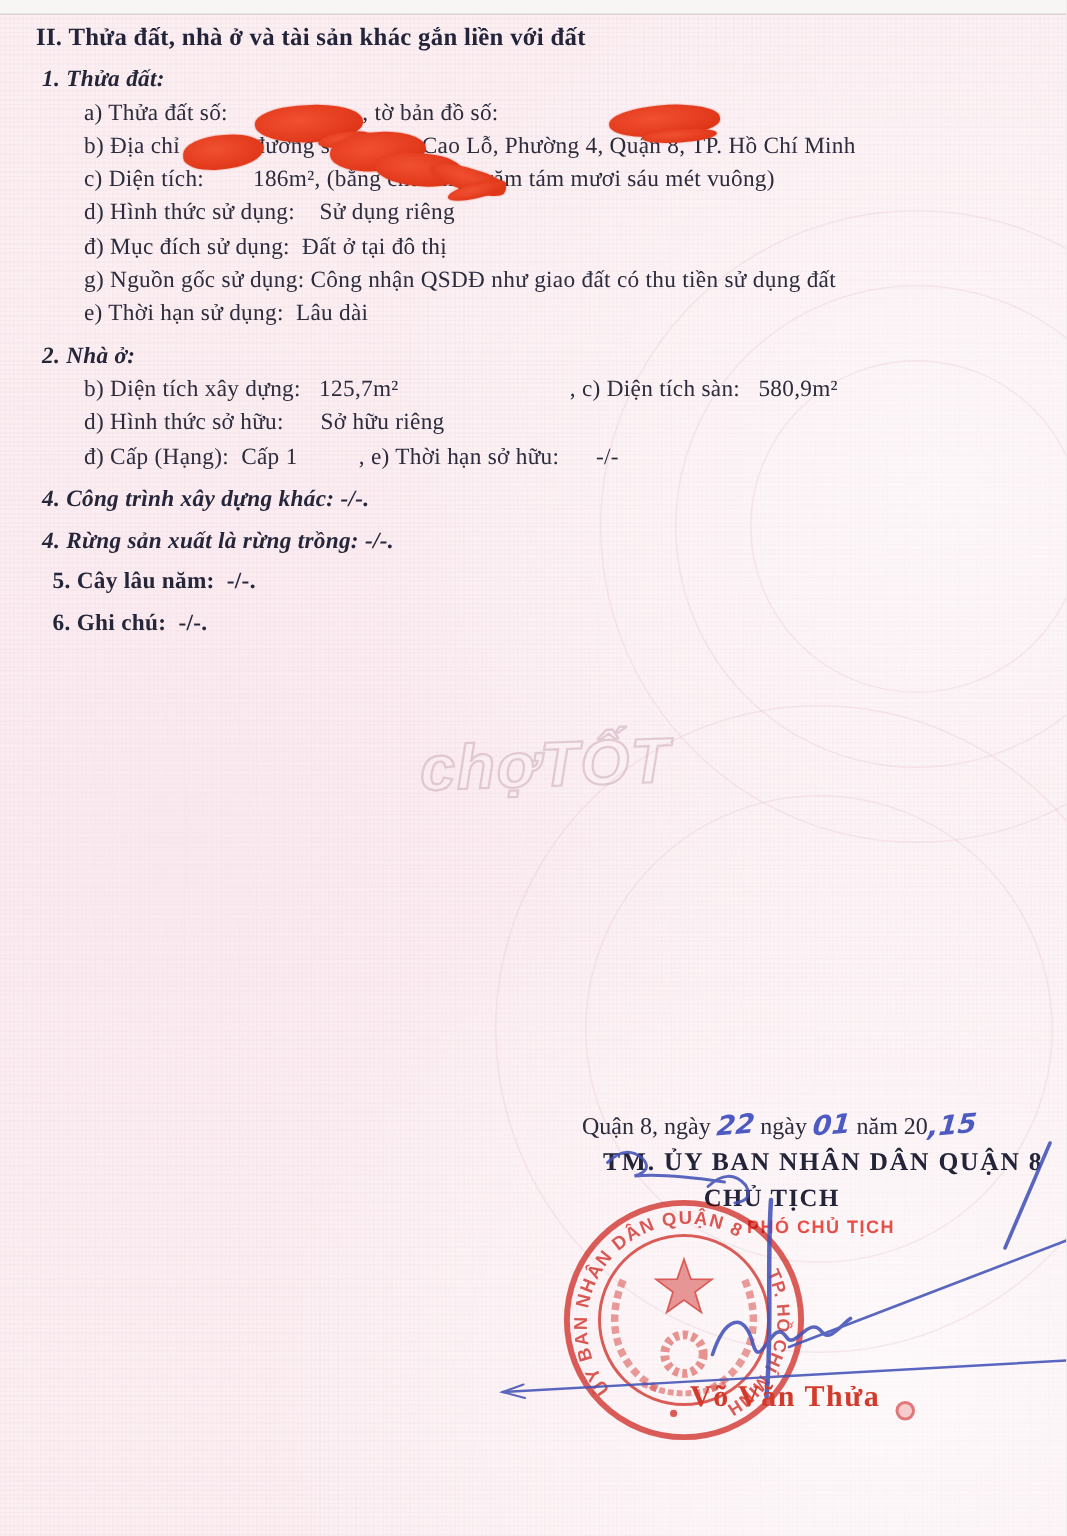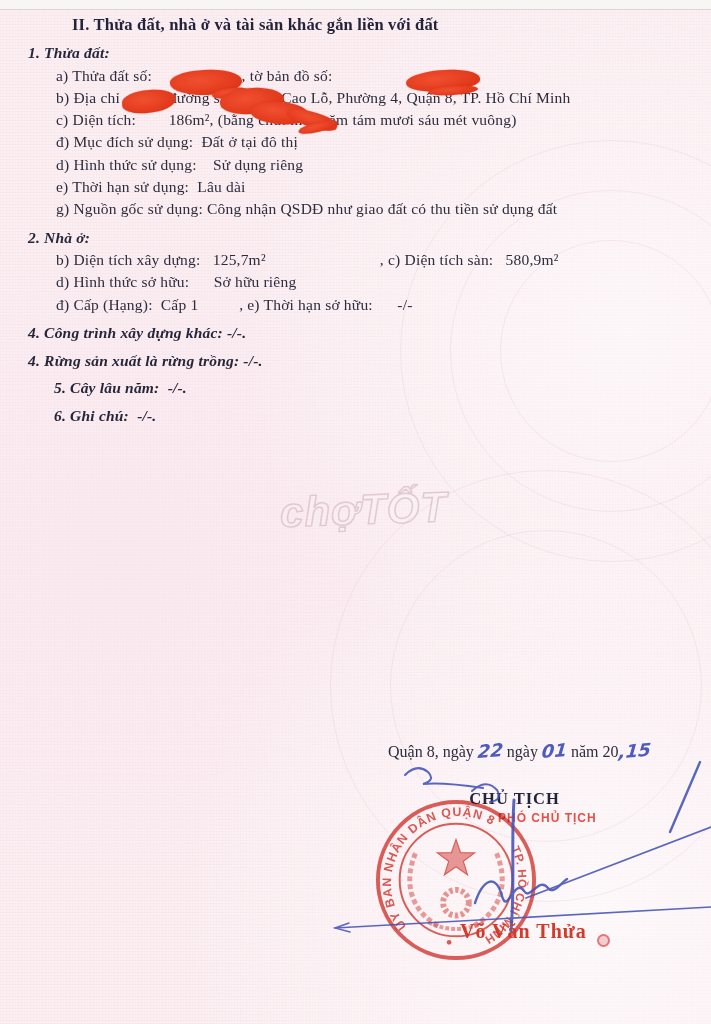--- a/index.html
+++ b/index.html
@@ -15,23 +15,23 @@
   .topstrip{position:absolute;left:0;top:0;width:711px;height:9px;background:#f7f6f4;border-bottom:1px solid #ddd3d6;}
   .ring{position:absolute;border:1px solid rgba(219,176,193,.22);border-radius:50%;}
   .r1{left:400px;top:140px;width:420px;height:420px;}
   .r2{left:450px;top:190px;width:320px;height:320px;}
   .r3{left:500px;top:240px;width:220px;height:220px;}
   .r4{left:330px;top:470px;width:430px;height:430px;}
   .r5{left:390px;top:530px;width:310px;height:310px;}
 
   .doc{position:absolute;left:0;top:14px;width:711px;}
   .line{white-space:pre;font-size:15.5px;line-height:22.3px;letter-spacing:.2px;}
-  .line.h1{padding-left:36px;font-weight:bold;font-size:16.5px;color:#23233a;margin-left:36px;}
+  .line.h1{padding-left:24px;font-weight:bold;font-size:16.5px;color:#23233a;}
   .line.h2{padding-left:28px;font-weight:bold;font-style:italic;margin-top:6px;color:#26263a;}
-  .line.h2s{padding-left:54px;font-weight:bold;font-style:italic;margin-top:5px;color:#26263a;}
+  .line.h2s{padding-left:35px;font-weight:bold;margin-top:5px;color:#26263a;}
   .line.item{padding-left:56px;}
 
   .redact{position:absolute;background:radial-gradient(ellipse at 40% 40%, #f05030, #da2d10);box-shadow:0 0 1px rgba(218,45,16,.8);}
   .rd1 {left:170px;top:70px;width:72px;height:25px;border-radius:46% 58% 50% 62%;transform:rotate(-4deg);}
   .rd1b{left:212px;top:88px;width:36px;height:10px;border-radius:50%;transform:rotate(-8deg);}
   .rd2 {left:406px;top:70px;width:74px;height:21px;border-radius:52% 60% 44% 56%;transform:rotate(-5deg);}
   .rd2b{left:428px;top:86px;width:50px;height:9px;border-radius:50%;transform:rotate(-4deg);}
   .rd3 {left:122px;top:90px;width:54px;height:23px;border-radius:55% 45% 62% 42%;transform:rotate(-3deg);}
   .rd4 {left:220px;top:88px;width:64px;height:26px;border-radius:48% 60% 52% 58%;transform:rotate(-6deg);}
   .rd4b{left:250px;top:102px;width:58px;height:22px;border-radius:58% 44% 52% 50%;transform:rotate(6deg);}
@@ -73,27 +73,27 @@
       <div class="line h1">II. Thửa đất, nhà ở và tài sản khác gắn liền với đất</div>
 
       <div class="line h2">1. Thửa đất:</div>
 
       <div class="line item">a) Thửa đất số:                      , tờ bản đồ số:</div>
 
       <div class="line item">b) Địa chỉ            đường s               Cao Lỗ, Phường 4, Quận 8, TP. Hồ Chí Minh</div>
 
       <div class="line item">c) Diện tích:        186m², (bằng chữ: một trăm tám mươi sáu mét vuông)</div>
 
+      <div class="line item">d) Hình thức sử dụng:    Sử dụng riêng</div>
+
       <div class="line item">đ) Mục đích sử dụng:  Đất ở tại đô thị</div>
 
-      <div class="line item">d) Hình thức sử dụng:    Sử dụng riêng</div>
+      <div class="line item">g) Nguồn gốc sử dụng: Công nhận QSDĐ như giao đất có thu tiền sử dụng đất</div>
 
       <div class="line item">e) Thời hạn sử dụng:  Lâu dài</div>
-
-      <div class="line item">g) Nguồn gốc sử dụng: Công nhận QSDĐ như giao đất có thu tiền sử dụng đất</div>
 
       <div class="line h2">2. Nhà ở:</div>
 
 
       <div class="line item">b) Diện tích xây dựng:   125,7m²                            , c) Diện tích sàn:   580,9m²</div>
 
       <div class="line item">d) Hình thức sở hữu:      Sở hữu riêng</div>
 
       <div class="line item">đ) Cấp (Hạng):  Cấp 1          , e) Thời hạn sở hữu:      -/-</div>
 
@@ -113,20 +113,21 @@
   <div class="redact rd3"></div>
   <div class="redact rd4"></div>
   <div class="redact rd4b"></div>
   <div class="redact rd4c"></div>
   <div class="redact rd4d"></div>
 
   <div class="watermark">chợTỐT</div>
 
   <div class="footer-datey"><span>Quận 8, ngày </span><span class="hw">22</span><span> ngày </span><span class="hw">01</span><span> năm 20</span><span class="hw">,15</span></div>
 
+  <div class="committee">TM. ỦY BAN NHÂN DÂN QUẬN 8</div>
   <div class="chairman">CHỦ TỊCH</div>
   <div class="vicestamp">PHÓ CHỦ TỊCH</div>
 
   <div class="sealbox">
     <svg width="168" height="168" viewBox="0 0 170 170">
       <g stroke="#d94b45" fill="none" opacity="0.88">
         <circle cx="85" cy="85" r="79" stroke-width="4"></circle>
         <circle cx="85" cy="85" r="57" stroke-width="2"></circle>
         <path id="arcL" d="M 33,129 A 68,68 0 0 1 119,28" stroke="none"></path>
         <path id="arcR" d="M 139,50 A 68,68 0 0 1 110,145" stroke="none"></path>

